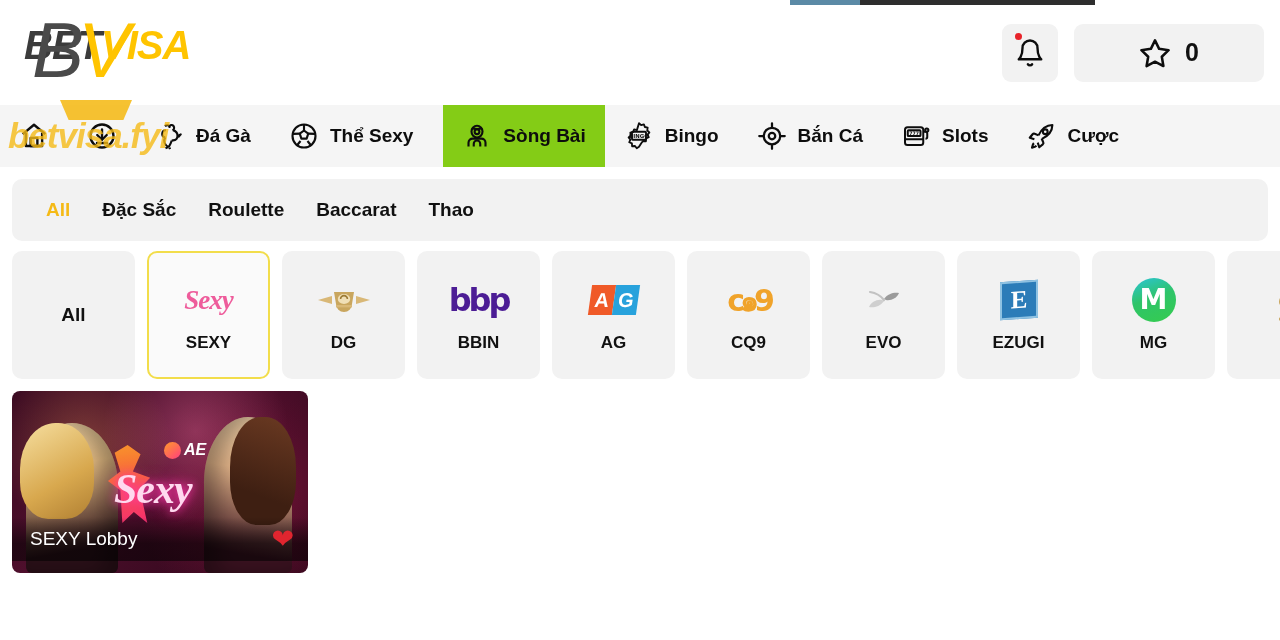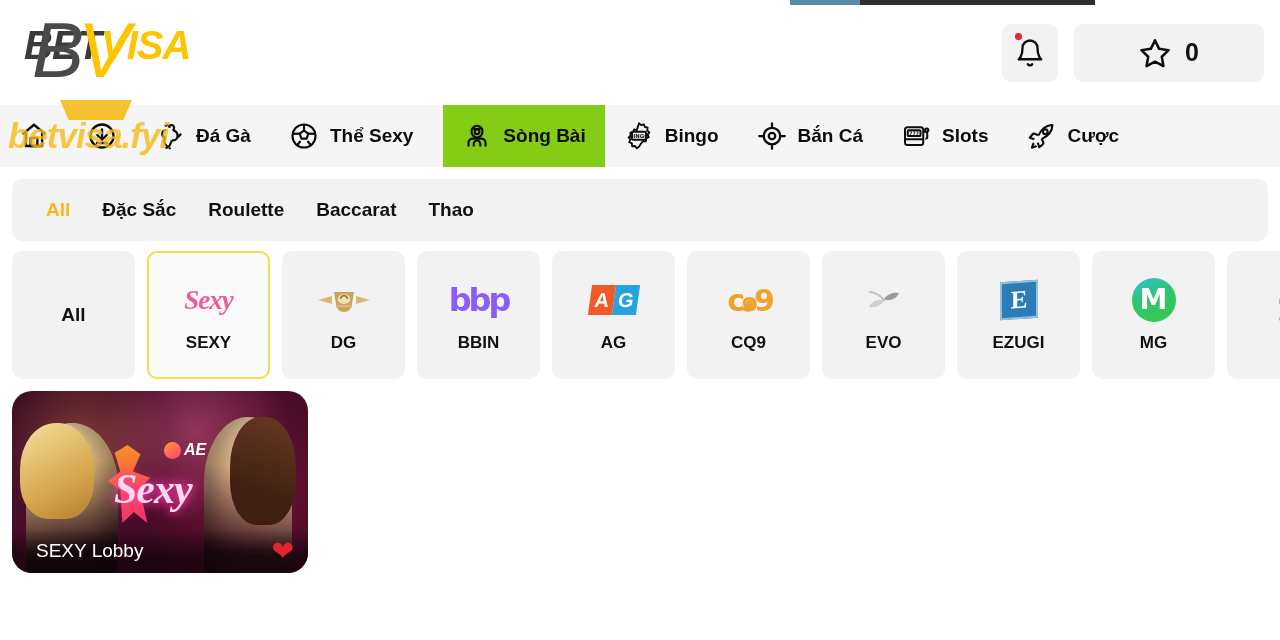--- a/index.html
+++ b/index.html
@@ -167,21 +167,21 @@
   }
   .prov-card.alltile .plabel { font-size: 19px; }
   .prov-logo {
     height: 46px; width: 86px;
     display: flex; align-items: center; justify-content: center;
   }
 
   
   .lg-sexy { font-family: "Liberation Serif", serif; font-style: italic;
              font-size: 27px; color: #EE5C9B; font-weight: 700; letter-spacing: -1px; }
-  .lg-bbin { font-size: 32px; font-weight: 800; color: #8b5cf6; letter-spacing: -3px;
+  .lg-bbin { font-size: 32px; font-weight: 800; color: #4c1d95; letter-spacing: -3px;
              font-family: "DejaVu Sans", sans-serif; }
   .lg-cq9  { font-size: 30px; font-weight: 800; color: #F0A32A; letter-spacing: -5px;
              font-family: "DejaVu Sans", sans-serif; }
   .lg-ag   { display: flex; }
   .lg-ag i { font-style: normal; font-size: 20px; font-weight: 800; color:#fff;
              width: 24px; height: 30px; display: flex; align-items: center; justify-content: center;
              transform: skewX(-8deg); }
   .lg-ag .a { background: #F05A28; }
   .lg-ag .g { background: #28A2DC; }
   .lg-ezugi { width: 38px; height: 38px; background: #2C7CB8; border: 2px solid #8FC2E2;
@@ -193,21 +193,21 @@
            background: linear-gradient(160deg,#2BC4D8 0%,#2FC46A 45%,#35CC4E 100%);
            display: flex; align-items: center; justify-content: center; }
   .lg-mg span { color:#fff; font-size: 28px; font-weight: 800;
                 font-family: "DejaVu Sans", sans-serif; line-height: 1; }
 
   
   #games { padding: 12px 0 0 12px; }
   .game-tile {
     position: relative;
     width: 296px; height: 182px;
-    border-radius: 20px;
+    border-radius: 8px;
     overflow: hidden;
     background:
       radial-gradient(circle at 24% 30%, rgba(255,170,90,0.30) 0%, rgba(255,170,90,0) 34%),
       radial-gradient(circle at 62% 22%, rgba(255,120,170,0.35) 0%, rgba(255,120,170,0) 40%),
       radial-gradient(circle at 84% 60%, rgba(180,30,80,0.45) 0%, rgba(180,30,80,0) 45%),
       linear-gradient(135deg,#3a0a22 0%,#4e0f2c 40%,#2a0618 100%);
   }
   .girl {
     position: absolute; bottom: 0;
     border-radius: 50% 50% 6px 6px / 42% 42% 6px 6px;
@@ -253,24 +253,24 @@
   .ae-badge .ae-txt {
     color: #fff; font-size: 16px; font-weight: 800; font-style: italic;
   }
   .dancer {
     position: absolute; left: -2px; top: 10px; width: 48px; height: 78px;
     background: linear-gradient(170deg,#ff9a2a 0%,#ff5c3c 55%,#ff2f7a 100%);
     clip-path: polygon(45% 0,72% 12%,56% 34%,92% 42%,70% 56%,86% 100%,58% 86%,34% 100%,30% 58%,4% 46%,30% 34%,18% 10%);
     opacity: 0.95;
   }
   .game-caption {
-    position: absolute; left: 0; bottom: 0; width: 100%;
+    position: absolute; left: 0; bottom: 12px; width: 100%;
     height: 44px;
     display: flex; align-items: center; justify-content: space-between;
-    padding: 0 14px 0 24px;
+    padding: 0 14px 0 18px;
     background: linear-gradient(180deg, rgba(0,0,0,0) 0%, rgba(0,0,0,0.55) 60%);
     text-align: right;
   }
   .game-caption .gname {
     color: #ffffff; font-size: 19px; font-weight: 400;
   }
   .heart { color: #e0252f; font-size: 27px; line-height: 1; }
 </style>
 </head>
 <body>

